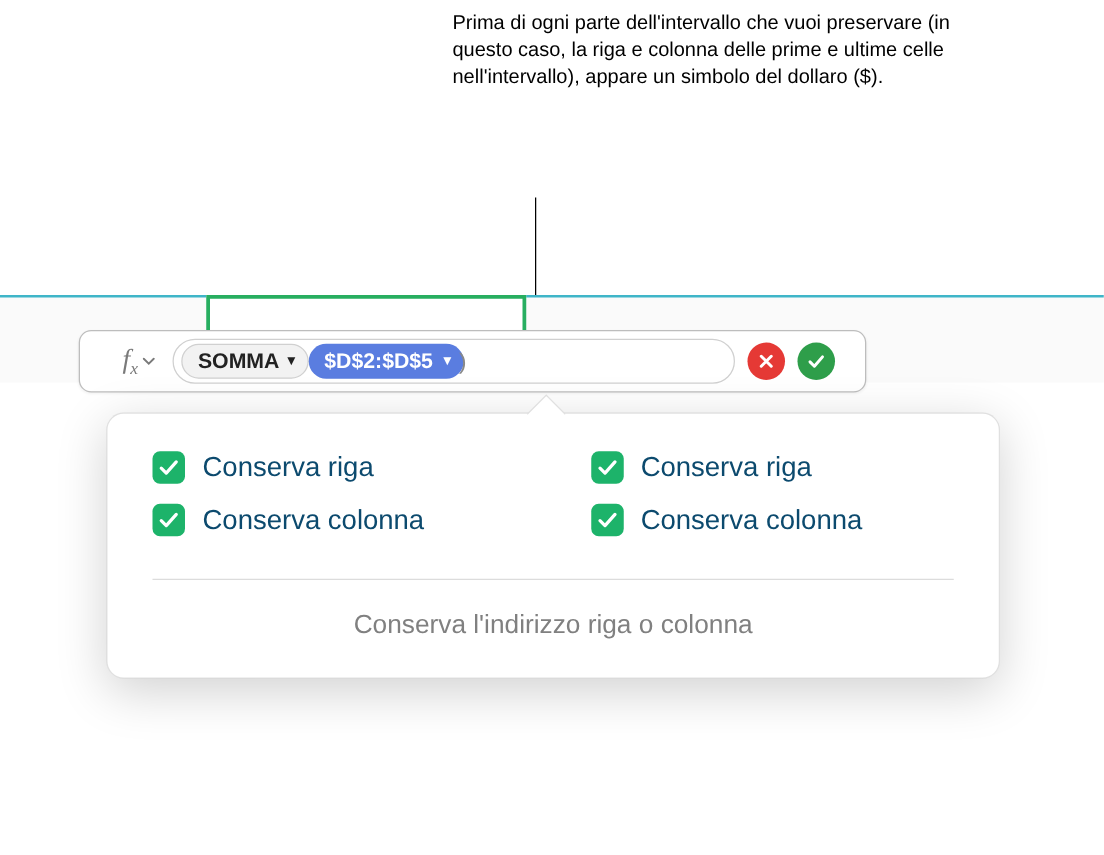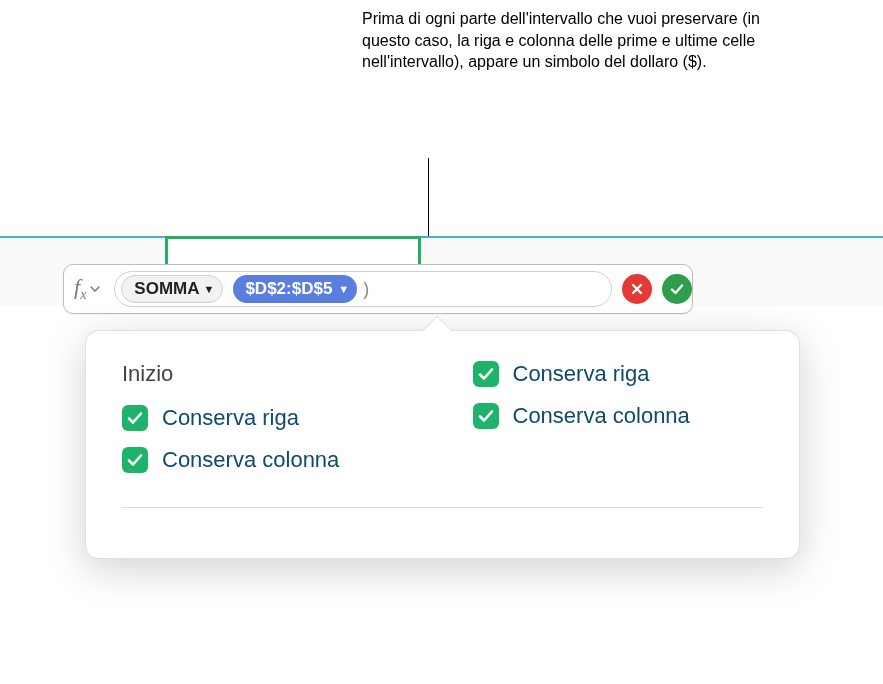--- a/index.html
+++ b/index.html
@@ -62,21 +62,21 @@
       position: absolute;
       top: 264px;
       left: 63px;
       width: 630px;
       height: 50px;
       background: #ffffff;
       border: 1px solid #bdbdbd;
       border-radius: 10px;
       display: flex;
       align-items: center;
-      padding: 0 0;
+      padding: 0 24px;
       box-shadow: 0 1px 2px rgba(0,0,0,0.05);
     }
     .fx-label {
       font-style: italic;
       font-family: Georgia, serif;
       color: #7a7a7a;
       font-size: 22px;
       display: flex;
       align-items: center;
       gap: 4px;
@@ -86,21 +86,20 @@
       font-size: 14px;
       vertical-align: sub;
     }
     .fx-chevron {
       color: #7a7a7a;
     }
     .formula-input-wrap {
       flex: 1;
       display: flex;
       align-items: center;
-      gap: 10px;
       background: #fff;
       border: 1px solid #d0d0d0;
       border-radius: 18px;
       height: 36px;
       padding: 0 12px 0 6px;
       margin-left: 8px;
     }
     .func-pill {
       background: #f2f2f2;
       border: 1px solid #d0d0d0;
@@ -268,21 +267,20 @@
     <svg viewBox="0 0 16 16">
         <path d="M3 8.5 L6.5 12 L13 4.5" stroke="#fff" stroke-width="2.4" fill="none" stroke-linecap="round" stroke-linejoin="round"></path>
       </svg>
   </div>
 </div>
 
 <div class="popover">
   <div class="popover-arrow"></div>
   <div class="popover-columns">
     <div class="popover-col">
-      <div class="popover-heading">Inizio</div>
       <div class="check-row">
         <div class="checkbox">
           <svg viewBox="0 0 18 18">
               <path d="M3 9.5 L7 13.5 L15 4.5" stroke="#fff" stroke-width="2.6" fill="none" stroke-linecap="round" stroke-linejoin="round"></path>
             </svg>
         </div>
         <span class="check-label">Conserva riga</span>
       </div>
       <div class="check-row">
         <div class="checkbox">
@@ -307,14 +305,15 @@
           <svg viewBox="0 0 18 18">
               <path d="M3 9.5 L7 13.5 L15 4.5" stroke="#fff" stroke-width="2.6" fill="none" stroke-linecap="round" stroke-linejoin="round"></path>
             </svg>
         </div>
         <span class="check-label">Conserva colonna</span>
       </div>
     </div>
   </div>
   <div class="popover-divider"></div>
   <div class="popover-footer">
+    <div>Conserva l'indirizzo riga o colonna</div>
   </div>
 </div>
 
 </body></html>

